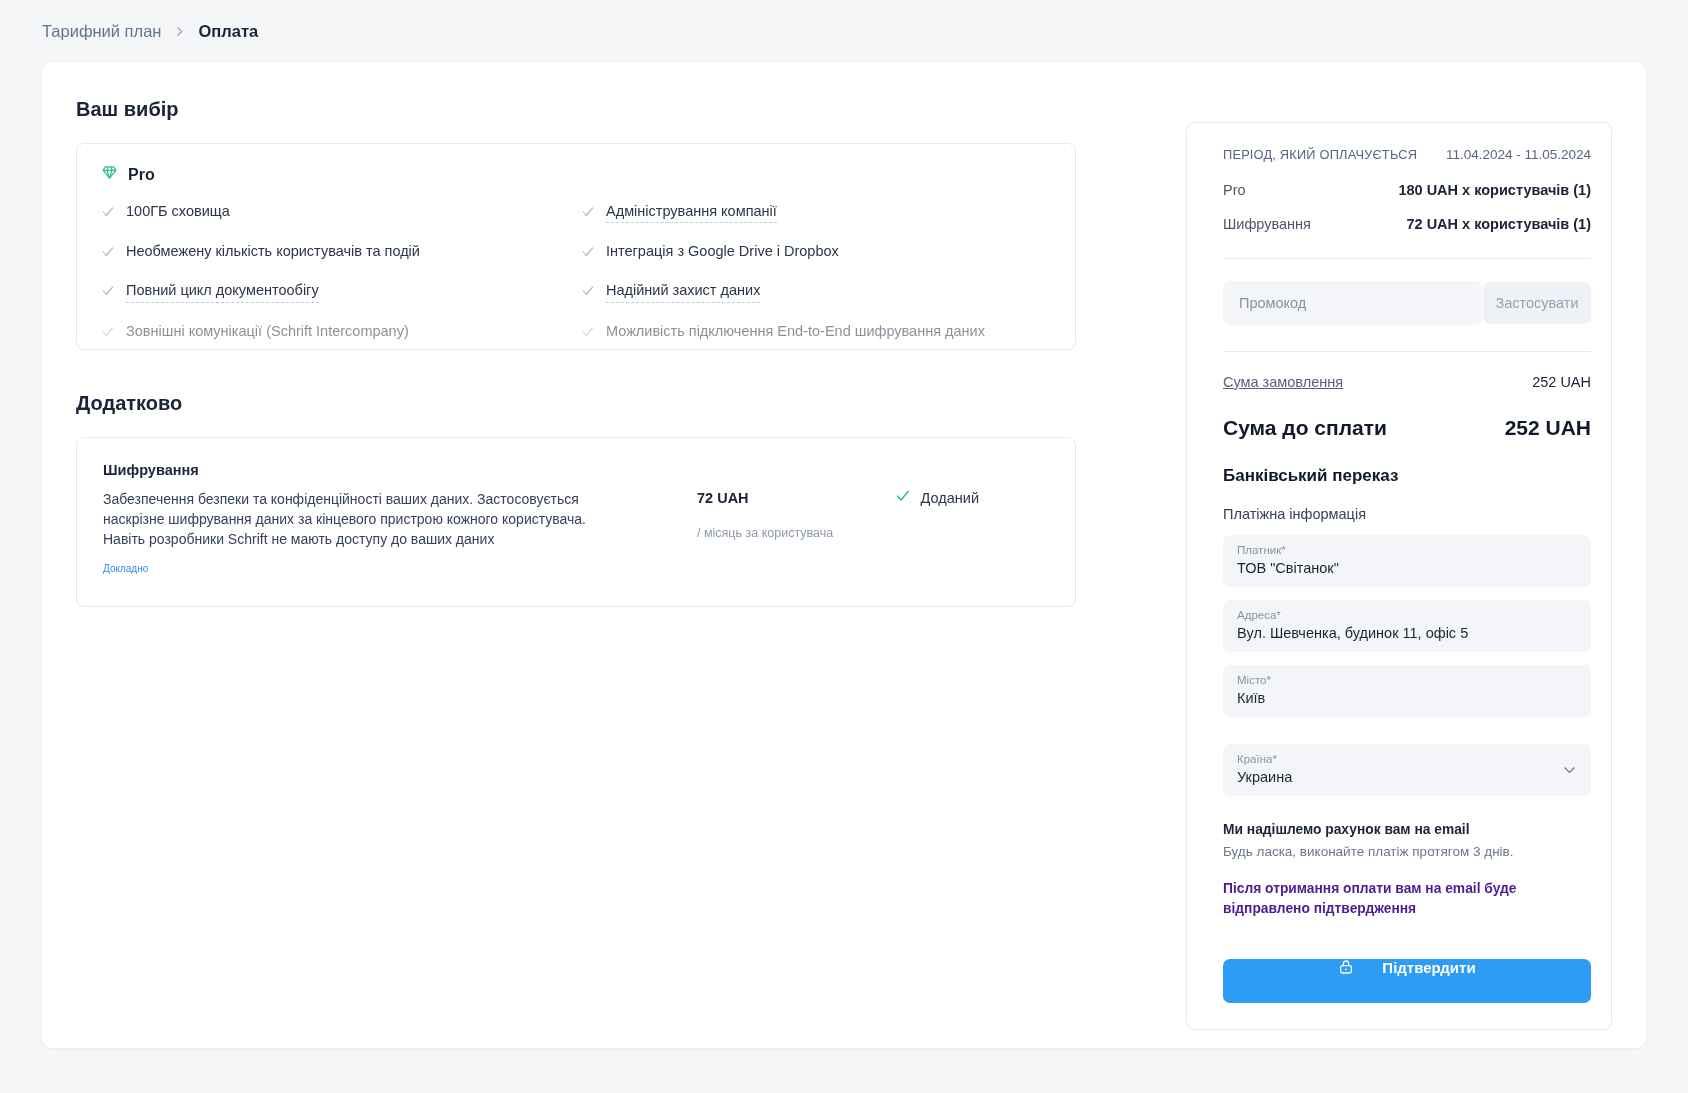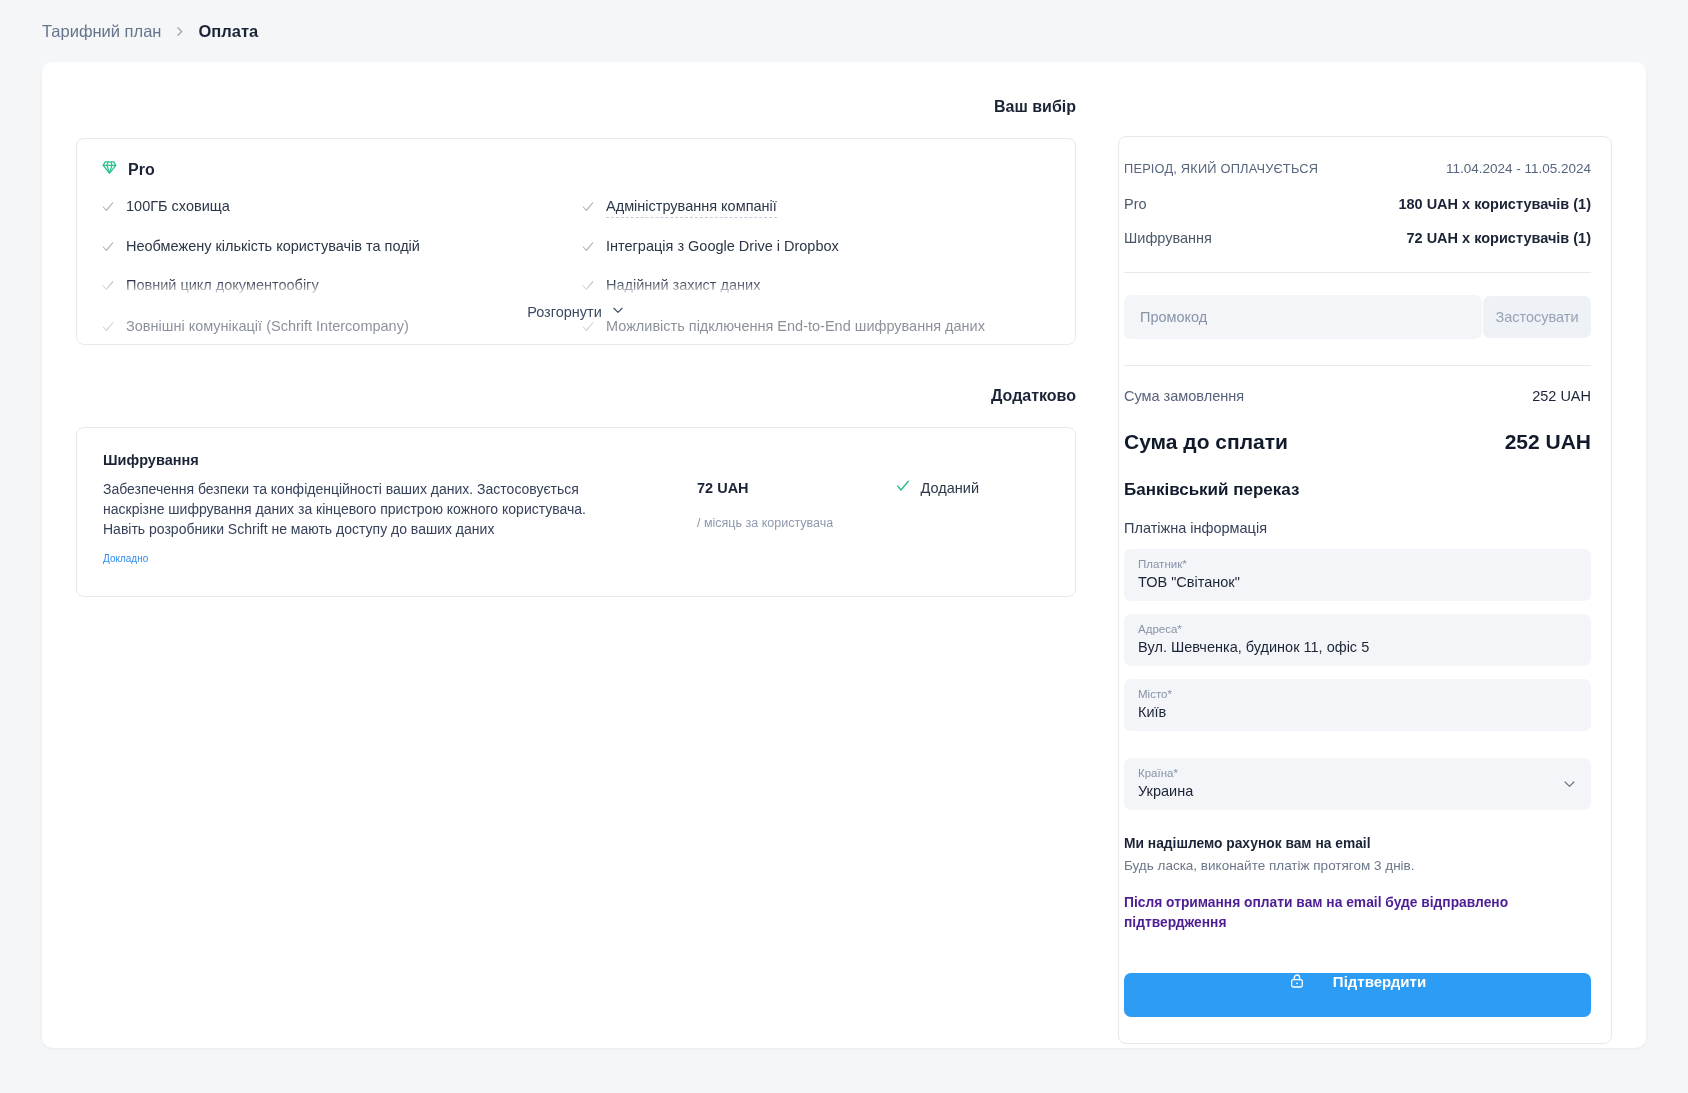--- a/index.html
+++ b/index.html
@@ -28,24 +28,23 @@
   .page-card {
     position: absolute;
     left: 42px; top: 62px;
     width: 1604px; height: 986px;
     background: #ffffff;
     border-radius: 10px;
     box-shadow: 0 1px 3px rgba(16,24,40,.06);
   }
 
   .section-title {
-    font-size: 16px;
+    font-size: 20px;
     font-weight: 700;
     color: #1b2436;
-    text-align: right;
   }
 
   
   .left-col { position: absolute; left: 34px; top: 36px; width: 1000px; }
 
   .plan-card {
     margin-top: 22px;
     border: 1px solid #e6eaf0;
     border-radius: 8px;
     background: #fff;
@@ -111,26 +110,26 @@
   .addon-per { font-size: 12.5px; color: #8e99ad; margin-top: 20px; }
   .addon-status {
     position: absolute; right: 96px; top: 50px;
     display: flex; align-items: center; gap: 10px;
     font-size: 14.5px; color: #2b3648;
   }
 
   
   .summary {
     position: absolute;
-    right: 34px; top: 74px;
-    width: 494px;
+    right: 34px; top: 60px;
+    width: 426px;
     border: 1px solid #e6eaf0;
     border-radius: 8px;
     background: #fff;
-    padding: 24px 20px 26px 5px;
+    padding: 24px 20px 26px 36px;
   }
   .sum-row {
     display: flex; justify-content: space-between; align-items: center;
   }
   .period-label { font-size: 12.8px; color: #57657e; letter-spacing: .2px; }
   .period-value { font-size: 13.5px; color: #57657e; }
   .line-label { font-size: 14.5px; color: #4b5868; }
   .line-value { font-size: 14.5px; color: #1b2436; font-weight: 700; }
   .mt18 { margin-top: 20px; }
   .mt16 { margin-top: 18px; }
@@ -151,21 +150,21 @@
   .promo-btn {
     width: 108px; height: 42px;
     background: #eef1f6;
     border: none; border-radius: 7px;
     color: #97a2b4;
     font-size: 14.5px;
     font-family: "Liberation Sans", sans-serif;
     cursor: pointer;
   }
 
-  .total-label { font-size: 14.5px; color: #55627a; }
+  .total-label { font-size: 14.5px; color: #55627a; text-decoration: underline; }
   .total-value { font-size: 14.5px; color: #1b2436; }
   .grand-label { font-size: 21px; font-weight: 700; color: #111a2b; }
   .grand-value { font-size: 21px; font-weight: 700; color: #111a2b; }
 
   .pay-method { font-size: 17px; font-weight: 700; color: #111a2b; margin-top: 26px; }
   .pay-info { font-size: 14.5px; color: #36415a; margin-top: 20px; }
 
   .field {
     background: #f3f5f8;
     border-radius: 7px;
@@ -280,28 +279,20 @@
           </div>
           <div class="feat faded">
             <span class="tick"><svg width="14" height="14" viewBox="0 0 24 24" fill="none" stroke="#aab4c5" stroke-width="2" stroke-linecap="round" stroke-linejoin="round">
                   <polyline points="4 12 9 18 20 5"></polyline>
                 </svg></span>
             <span class="txt">Можливість підключення End-to-End шифрування даних</span>
           </div>
         </div>
       </div>
 
-      <div class="expand-row">
-        <span>Розгорнути</span>
-        <span>
-          <svg width="14" height="14" viewBox="0 0 24 24" fill="none" stroke="#3b4a63" stroke-width="2" stroke-linecap="round" stroke-linejoin="round">
-              <polyline points="5 9 12 16 19 9"></polyline>
-            </svg>
-        </span>
-      </div>
     </div>
 
     <div class="addon-wrap">
       <div class="section-title">Додатково</div>
 
       <div class="addon-card">
         <div class="addon-main">
           <div class="addon-title">Шифрування</div>
           <div class="addon-desc">Забезпечення безпеки та конфіденційності ваших даних. Застосовується наскрізне шифрування даних за кінцевого пристрою кожного користувача. Навіть розробники Schrift не мають доступу до ваших даних</div>
           <div class="addon-more">Докладно</div>

